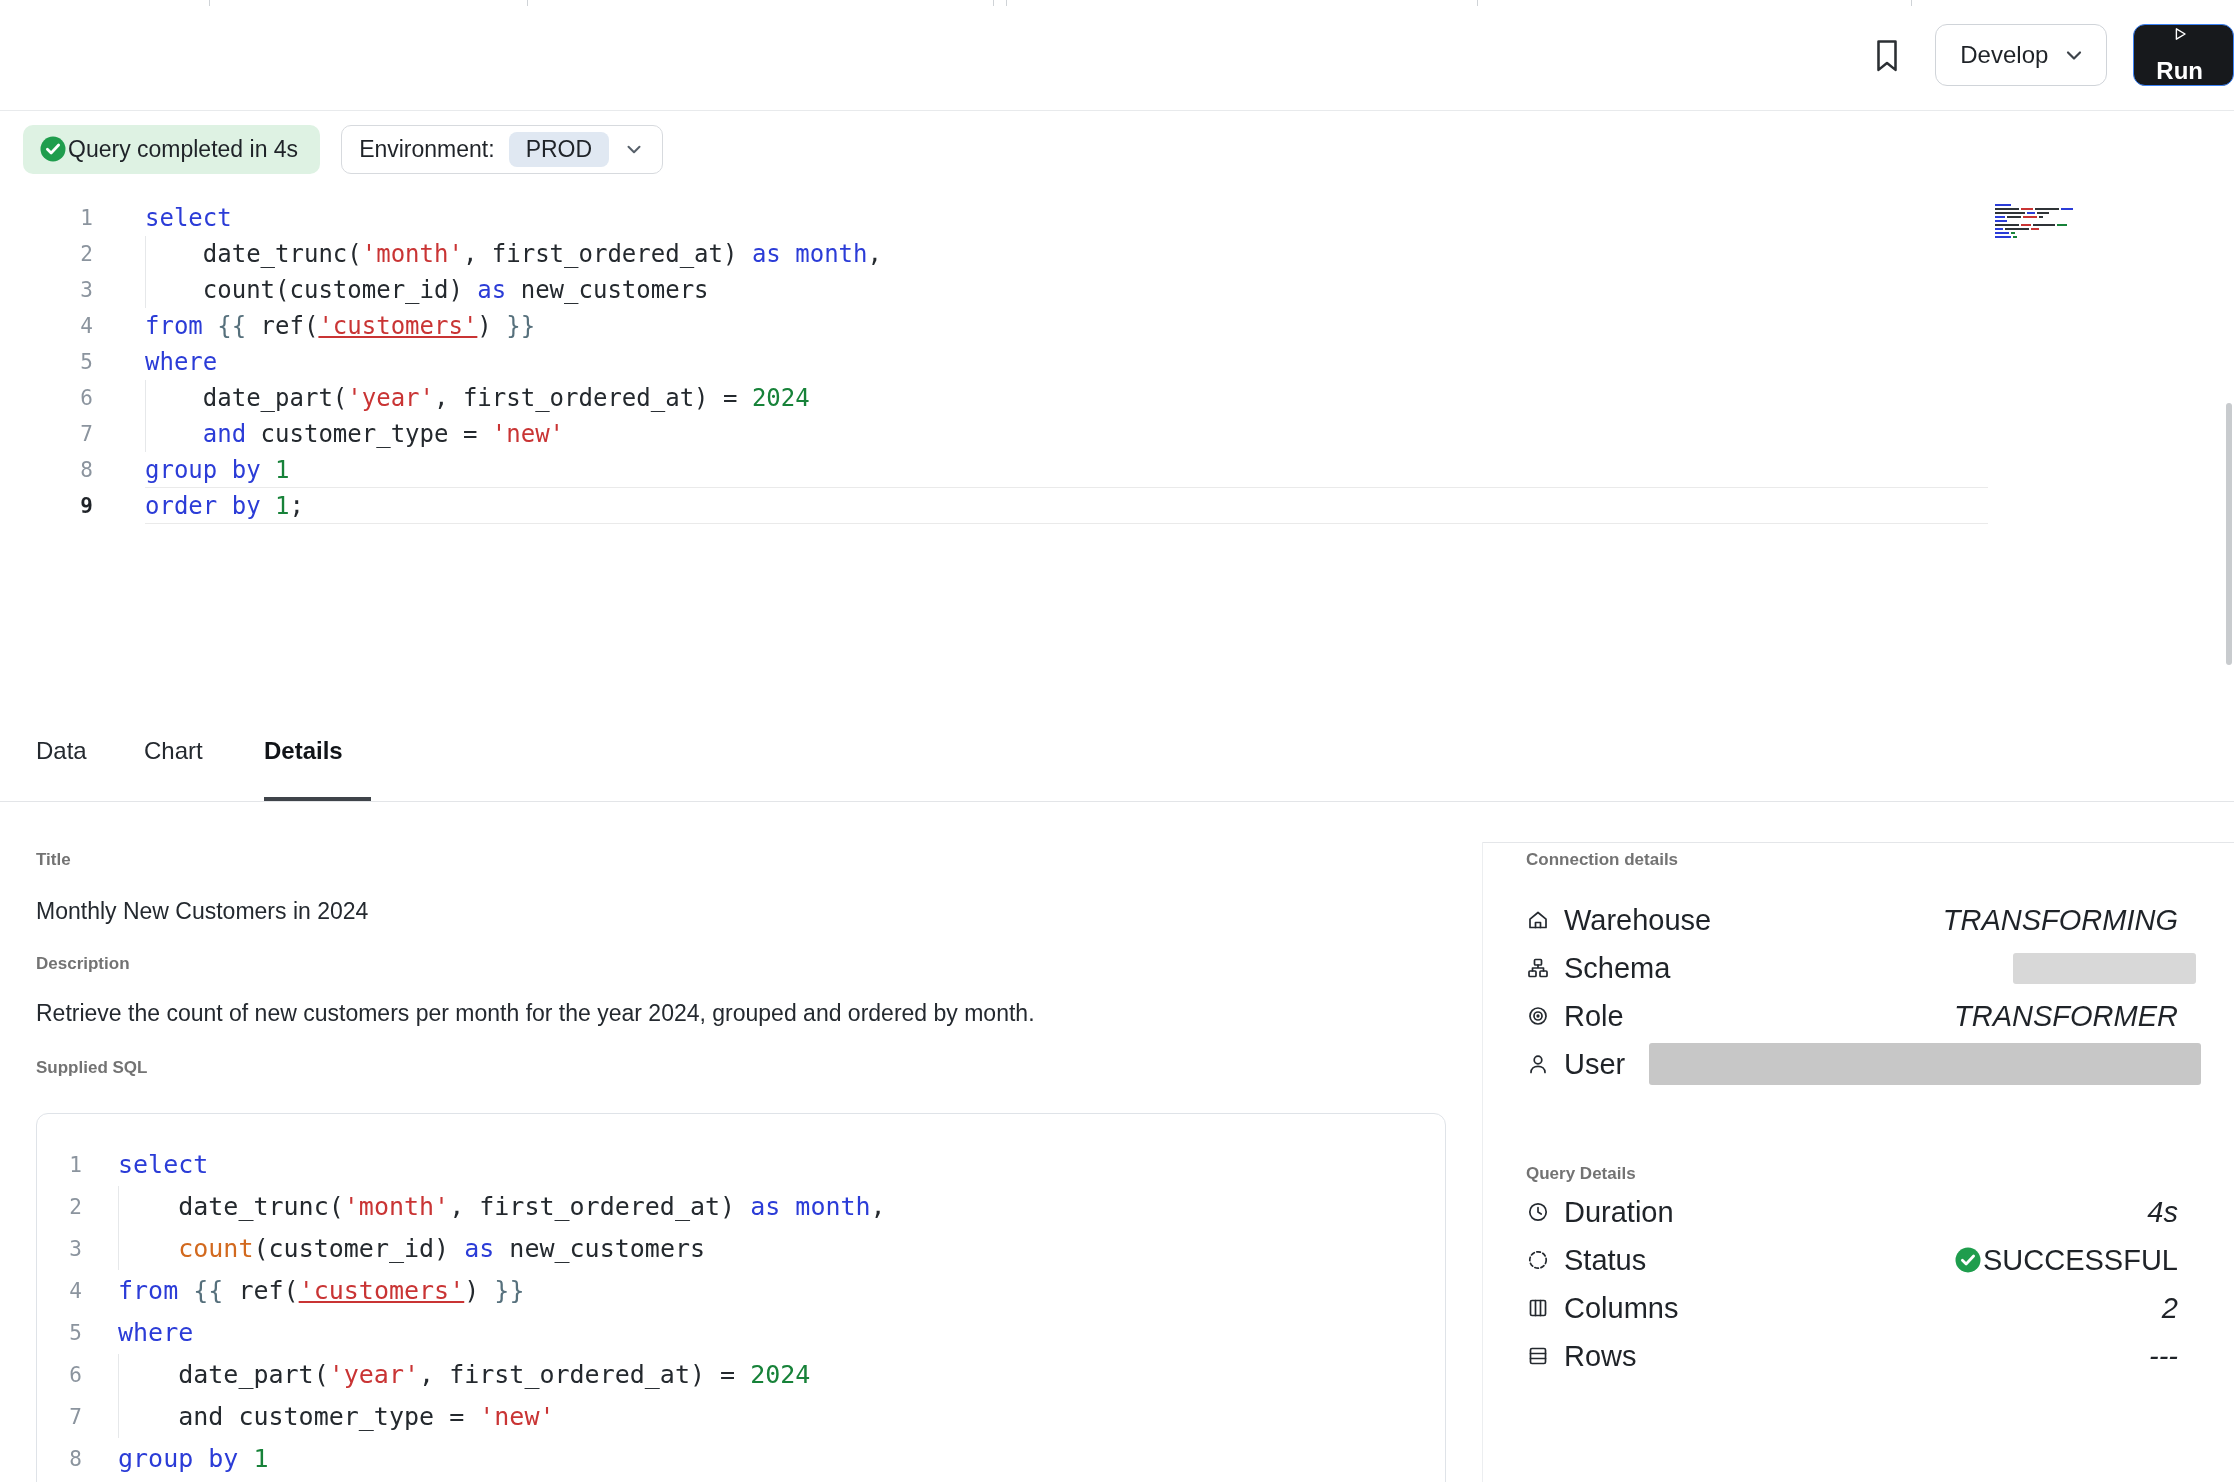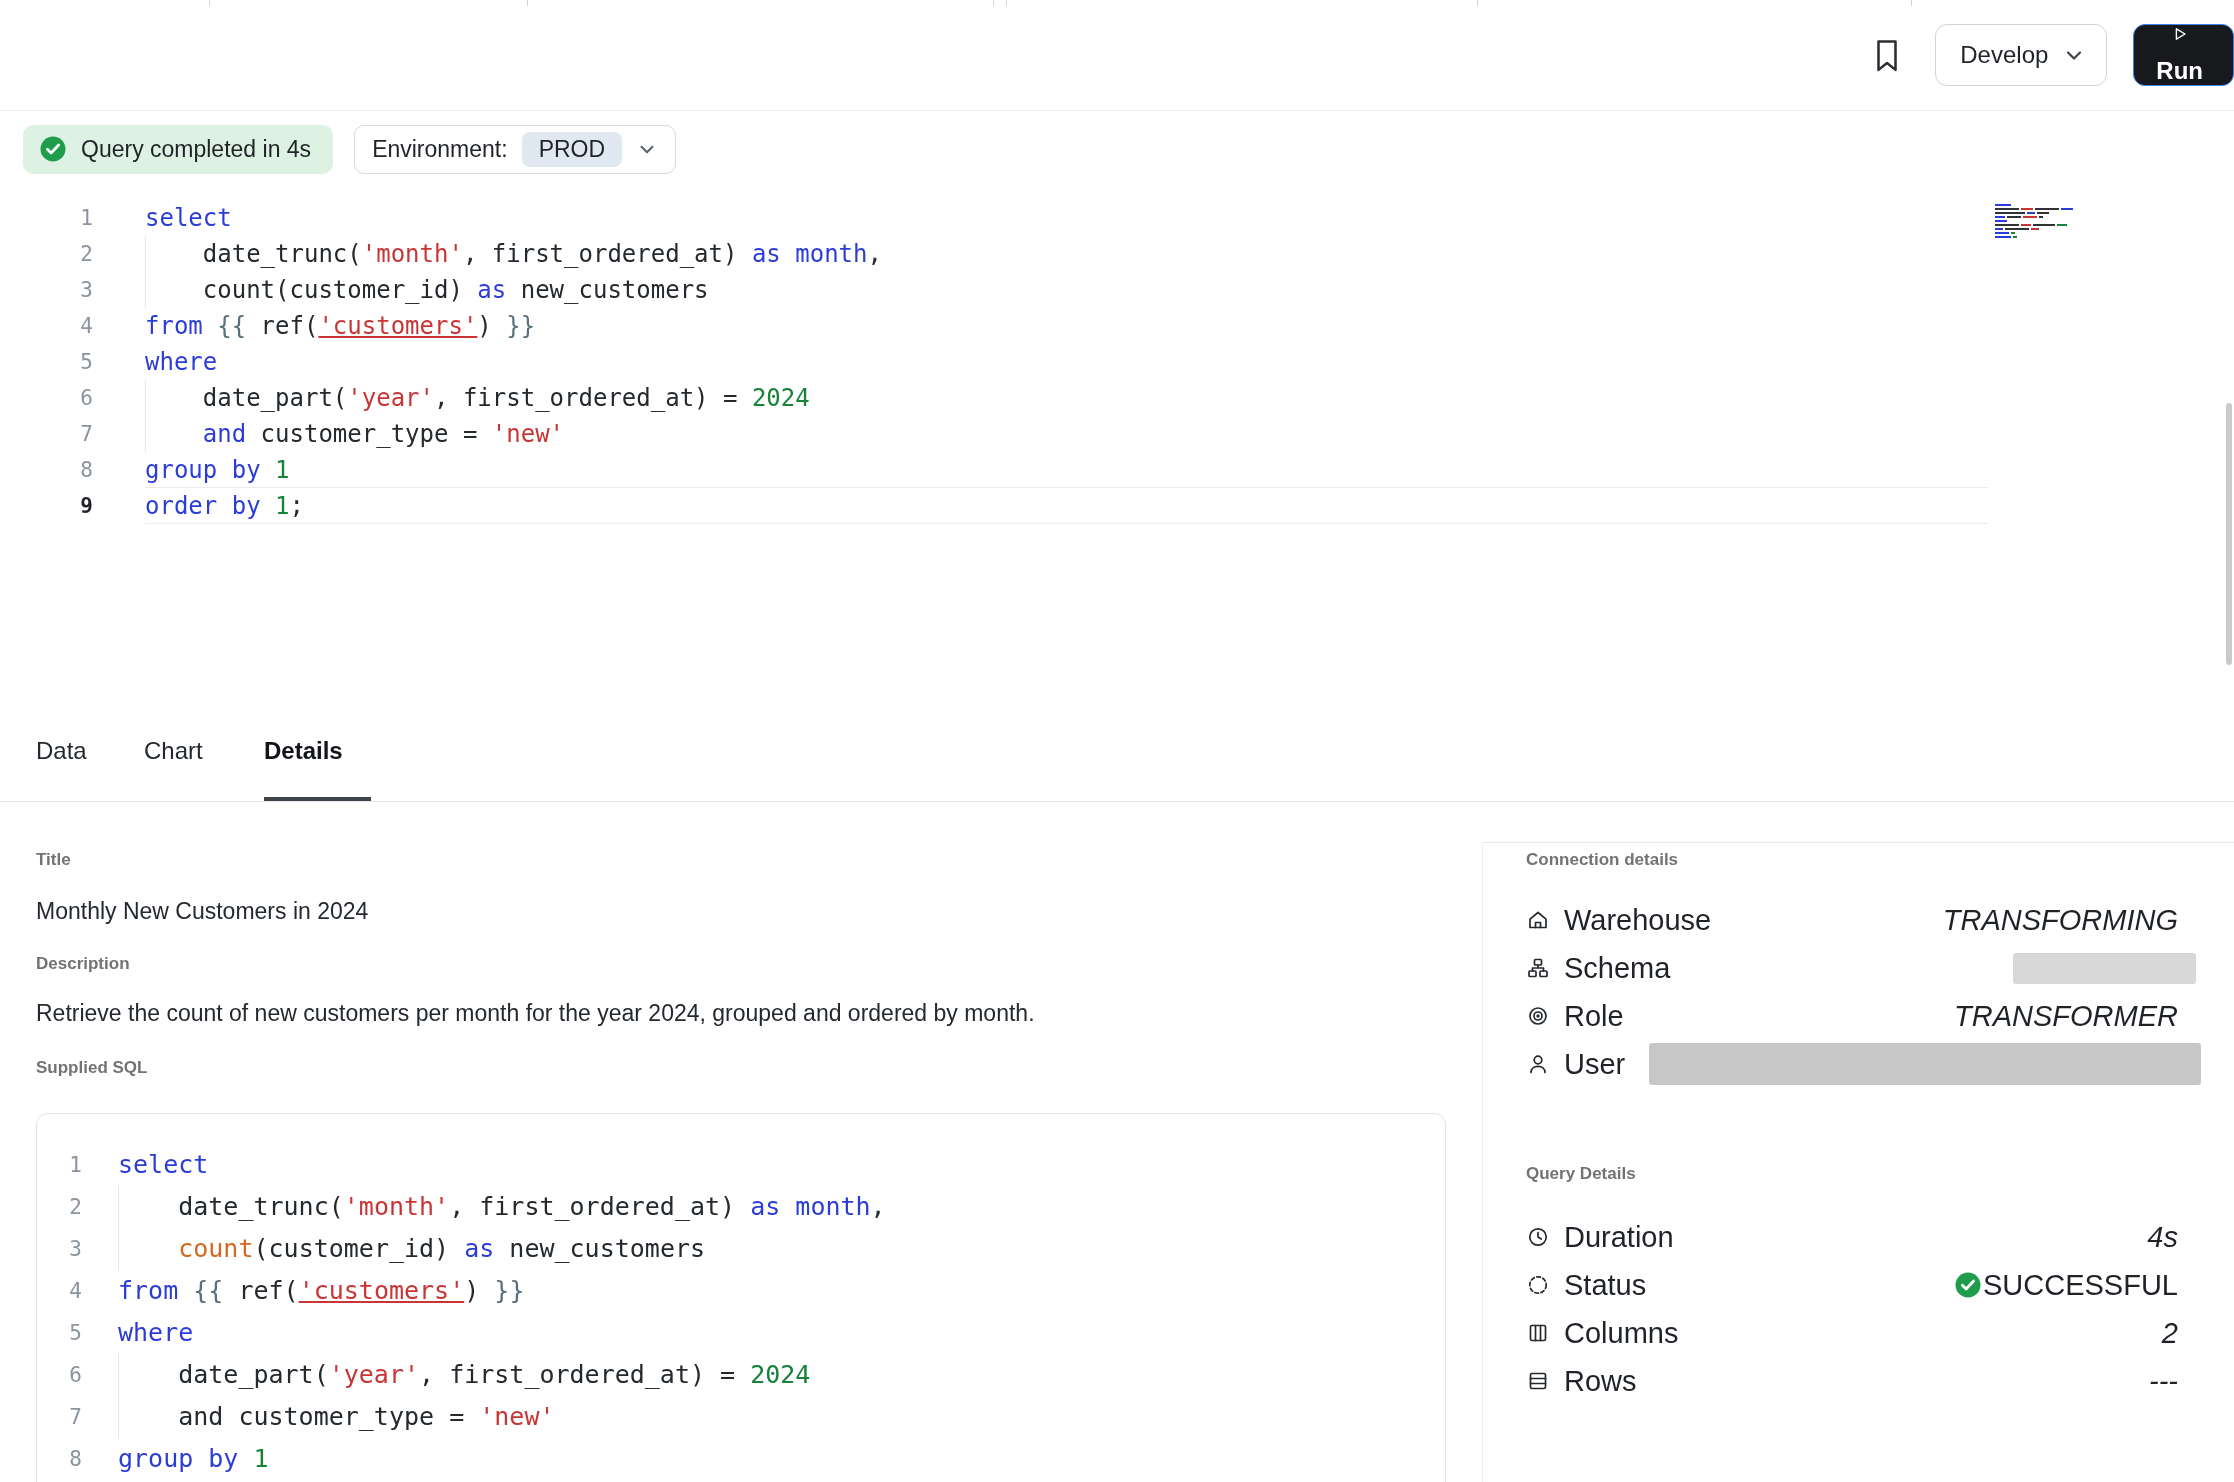--- a/index.html
+++ b/index.html
@@ -14,21 +14,21 @@
   .tick { position:absolute; top:0; width:1px; height:6px; background:#cfd3d7; }
   .icon-btn { width:44px; height:44px; display:flex; align-items:center; justify-content:center;
               background:none; border:none; cursor:pointer; }
   .btn { display:flex; align-items:center; gap:14px; height:62px; border-radius:12px;
          font-size:24px; font-family:"Liberation Sans", sans-serif; cursor:pointer; }
   .btn-develop { background:#fff; border:1px solid #d0d4d9; color:#1f2328; padding:0 20px 0 24px; }
   .btn-run { background:#17191c; border:1px solid #3b82f6; color:#fff; padding:0 30px 0 22px; font-weight:bold;flex-direction:column; }
 
   
   .statusbar { position:absolute; left:23px; top:124px; height:50px; display:flex; align-items:center; gap:21px; }
-  .pill { display:flex; align-items:center; gap:13px; height:49px; padding:0 22px 0 15px;
+  .pill { display:flex; align-items:center; height:49px; padding:0 22px 0 15px;
           background:#def2e3; border-radius:10px; font-size:23px; color:#1f2328; }
   .env { display:flex; align-items:center; gap:14px; height:49px; padding:0 17px;
          background:#fff; border:1px solid #d7dade; border-radius:10px; font-size:23px; cursor:pointer; }
   .env-badge { background:#e0e8f2; border-radius:8px; padding:4px 17px; font-size:23px; color:#1f2328; }
 
   
   .code-line { position:relative; white-space:pre; font-family:"DejaVu Sans Mono", monospace; }
   .code-line .ln { position:absolute; left:0; top:0; text-align:right; color:#8b949e;
                    font-size:21px; font-family:"DejaVu Sans Mono", monospace; }
   .tk-kw{color:#2b3cd7} .tk-str{color:#c93434} .tk-num{color:#178239}
@@ -261,21 +261,21 @@
         <circle cx="12" cy="8" r="3.8"></circle>
           <path d="M5 20.5 c0-4 3.1-6.2 7-6.2 s7 2.2 7 6.2"></path>
       </svg>
       <span class="lbl">User</span>
       <span class="redact-user"></span>
     </div>
   </div>
 
   <div class="h2" style="left:1526px; top:1164px;">Query Details</div>
 
-  <div class="rp-rows" style="top:1213px;">
+  <div class="rp-rows" style="top:1188px;">
     <div class="rp-row">
       <svg class="ic" width="24" height="24" viewBox="0 0 24 24">
         <circle cx="12" cy="12" r="8.2"></circle>
           <path d="M12 7.5 V12 l3.2 2"></path>
       </svg>
       <span class="lbl">Duration</span>
       <span class="val">4s</span>
     </div>
     <div class="rp-row">
       <svg class="ic" width="24" height="24" viewBox="0 0 24 24">

